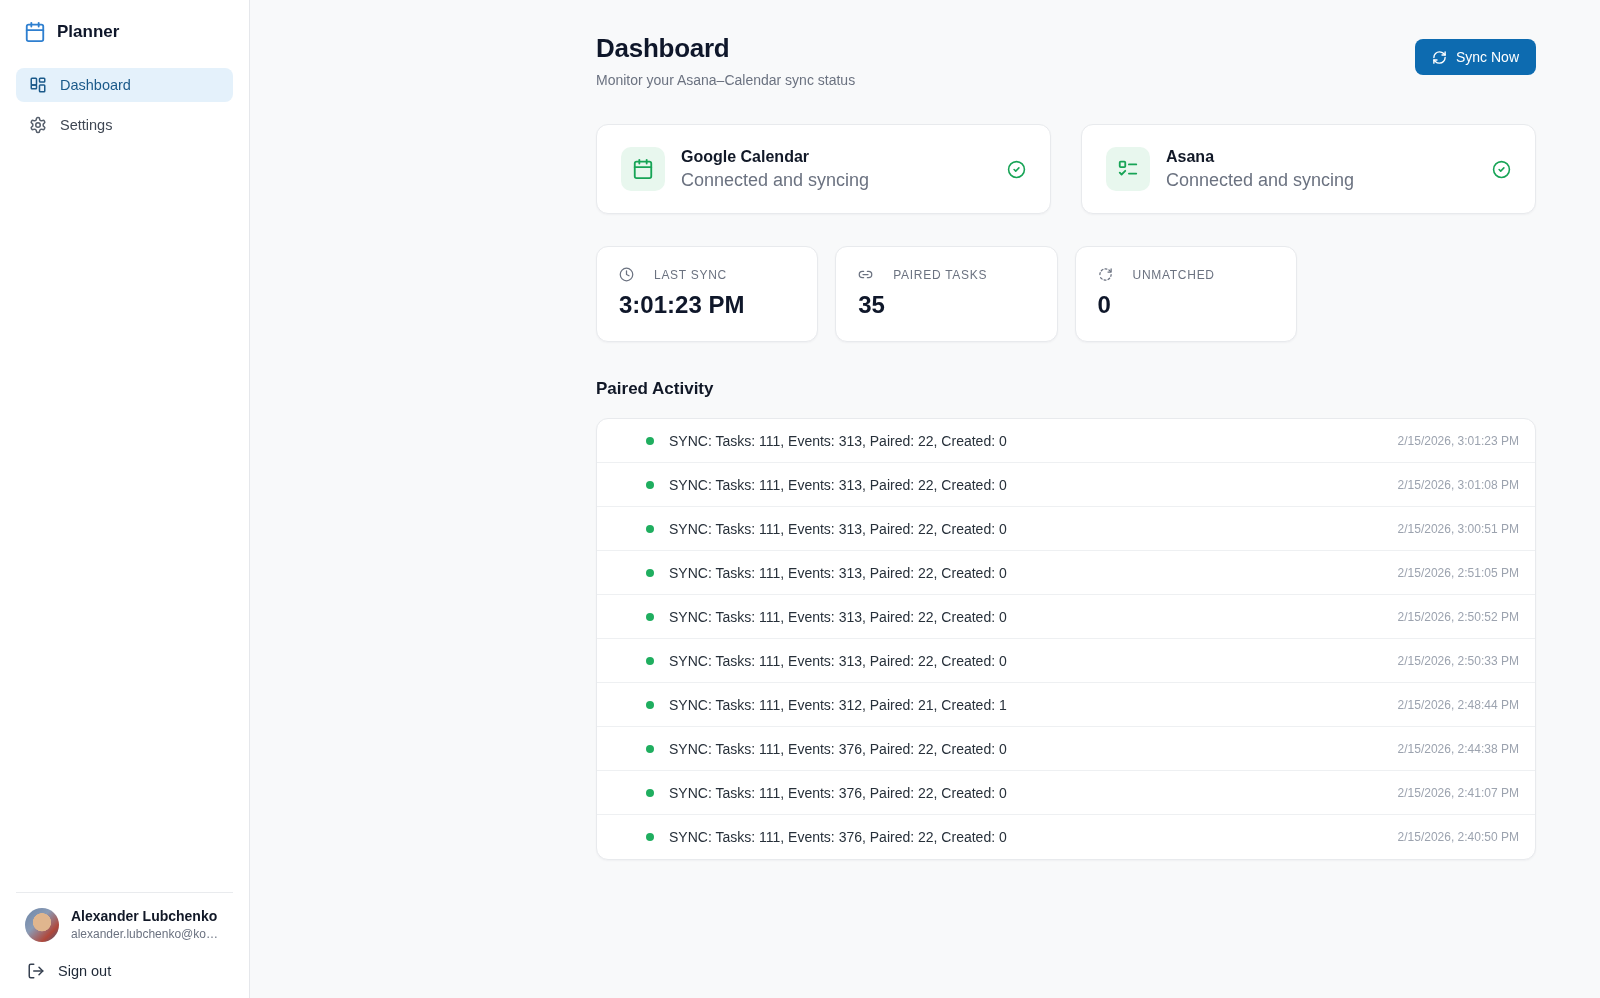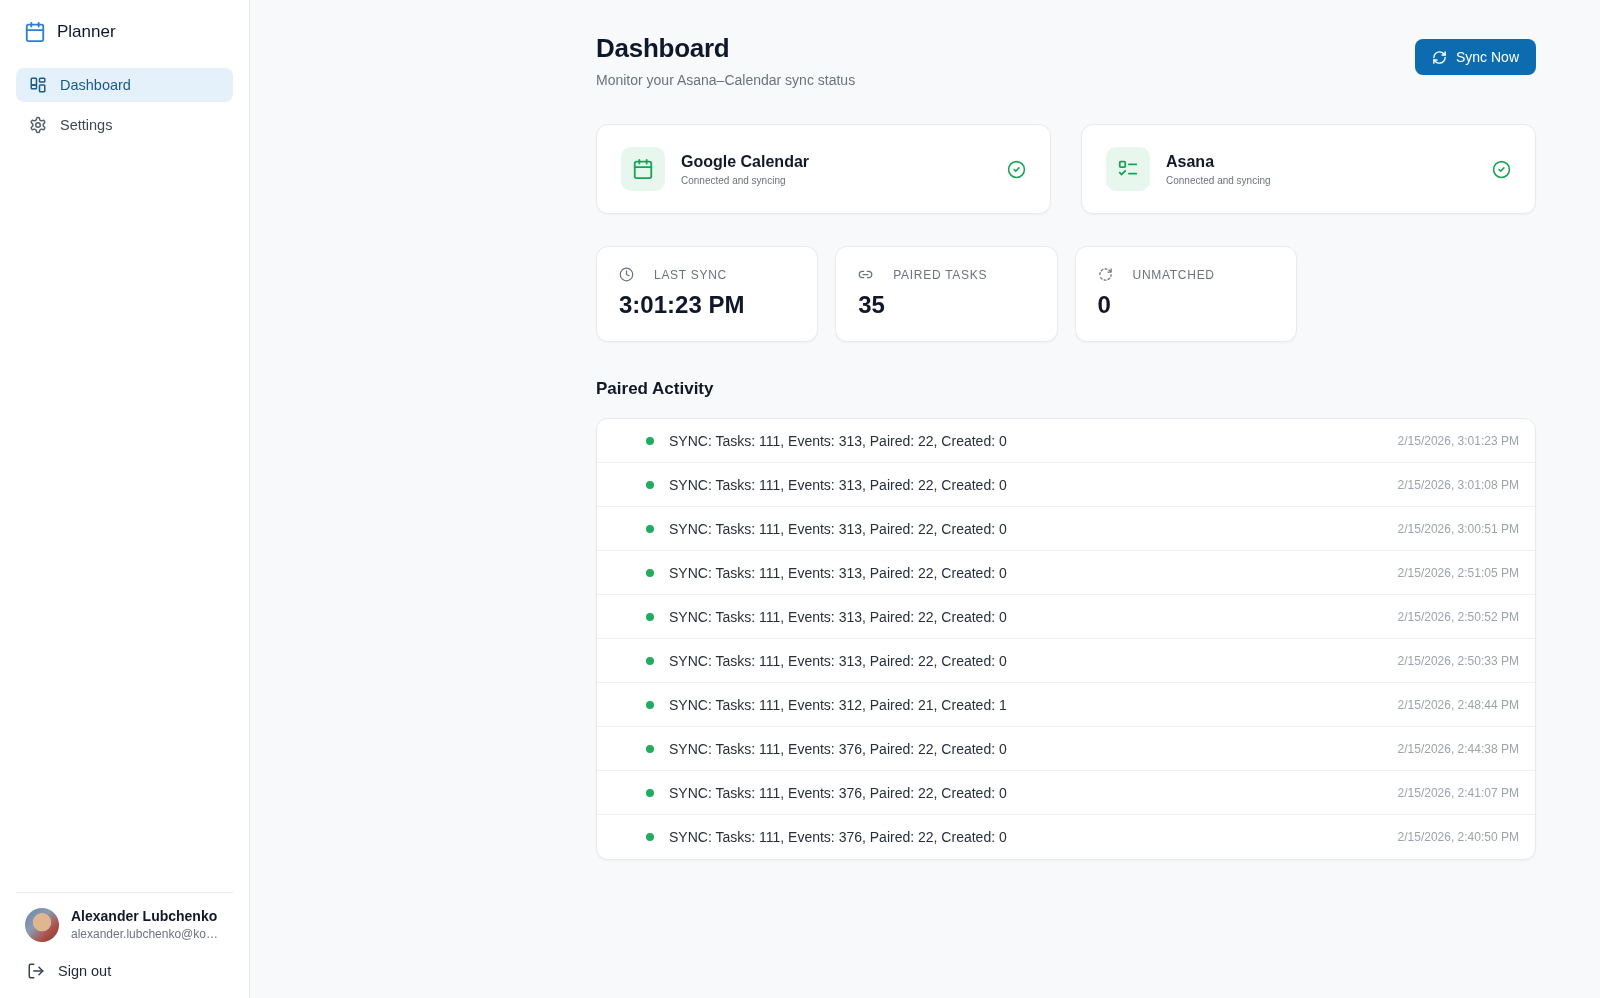--- a/index.html
+++ b/index.html
@@ -17,21 +17,21 @@
     width: 250px; min-width: 250px; height: 100%;
     background: #ffffff;
     border-right: 1px solid #e5e7eb;
     display: flex; flex-direction: column;
   }
   .logo-row {
     display: flex; align-items: center; gap: 11px;
     padding: 21px 16px 19px 24px;
   }
   .logo-row .logo-icon { color: #2e7fd0; display: flex; }
-  .logo-row .app-name { font-size: 17px; font-weight: 400; color: #0f172a; }
+  .logo-row .app-name { font-size: 17px; font-weight: 700; color: #0f172a; }
 
   .nav { padding: 6px 16px; display: flex; flex-direction: column; gap: 6px; }
   .nav-item {
     display: flex; align-items: center; gap: 13px;
     padding: 8px 13px; border-radius: 8px;
     font-size: 14.5px; color: #3f4753; cursor: pointer;
   }
   .nav-item .nav-icon { display: flex; color: #555e6b; }
   .nav-item.active { background: #e4f1fb; color: #1b5a8a; font-weight: 500; }
   .nav-item.active .nav-icon { color: #1b5a8a; }
@@ -91,21 +91,21 @@
     padding: 23px 24px; height: 90px;
     display: flex; align-items: center; gap: 16px;
   }
   .conn-tile {
     width: 44px; height: 44px; border-radius: 10px;
     background: #e8f7ee; color: #17a456;
     display: flex; align-items: center; justify-content: center; flex: none;
   }
   .conn-meta { flex: 1; min-width: 0; }
   .conn-name { font-size: 16px; font-weight: 700; color: #111827; }
-  .conn-status { font-size: 10px; color: #6b7280; margin-top: 4px; }
+  .conn-status { font-size: 18px; color: #6b7280; margin-top: 4px; }
   .conn-check { color: #17a456; display: flex; flex: none; }
 
   
   .stats-grid {
     display: grid; grid-template-columns: repeat(4, 1fr); gap: 17px;
     margin-top: 32px;
   }
   .stat-card {
     background: #ffffff; border: 1px solid #e8eaed; border-radius: 12px;
     box-shadow: 0 1px 2px rgba(16,24,40,0.04);

